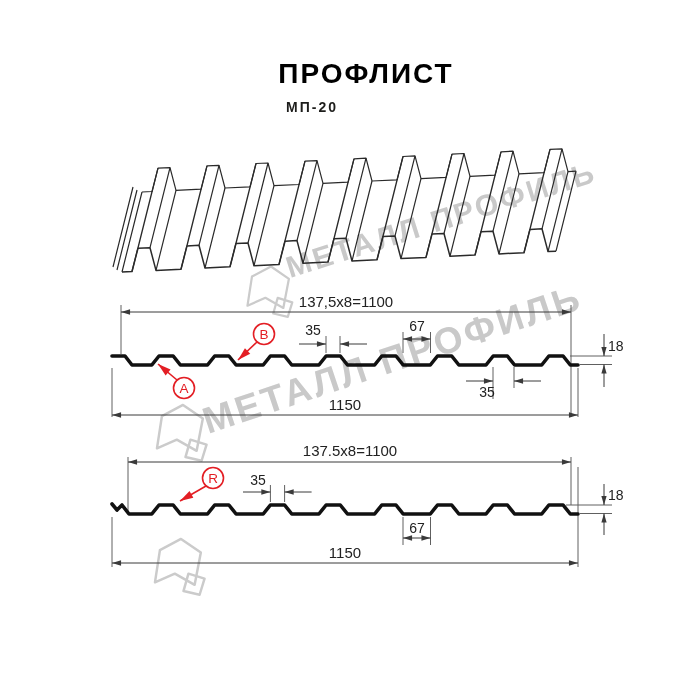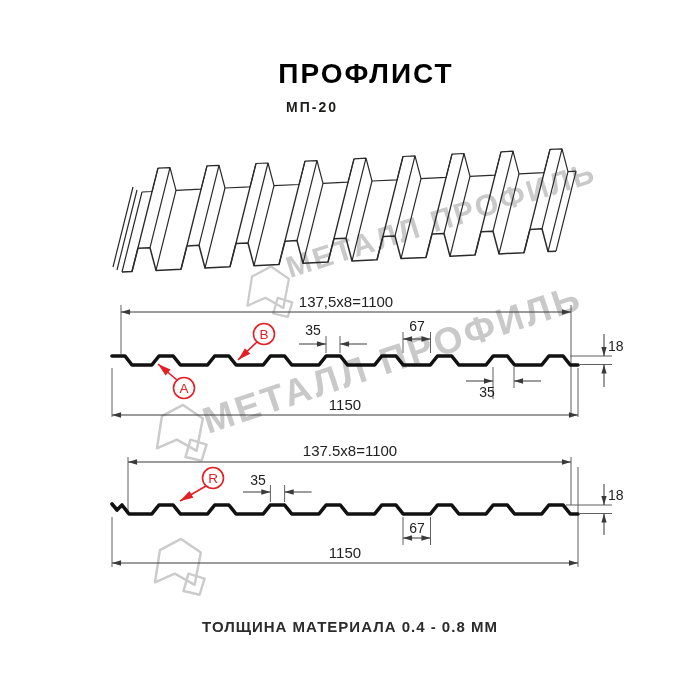--- a/index.html
+++ b/index.html
@@ -116,14 +116,13 @@
       <text class="dimtxt-s" x="608" y="500">18</text>
       <text class="dimtxt" x="345" y="558" text-anchor="middle">1150</text>
       <g>
         <line class="red" x1="206" y1="486" x2="180" y2="501" marker-end="url(#mR)"></line>
         <circle class="red" cx="213" cy="478" r="10.5"></circle>
         <text class="redtxt" x="213" y="482.5" text-anchor="middle">R</text>
       </g>
     </g>
   </svg>
 
-  <div class="footer">ТОЛЩИНА МАТЕРИАЛА 0.4 - 0.8 ММ</div>
 </div>
 
 </body></html>

